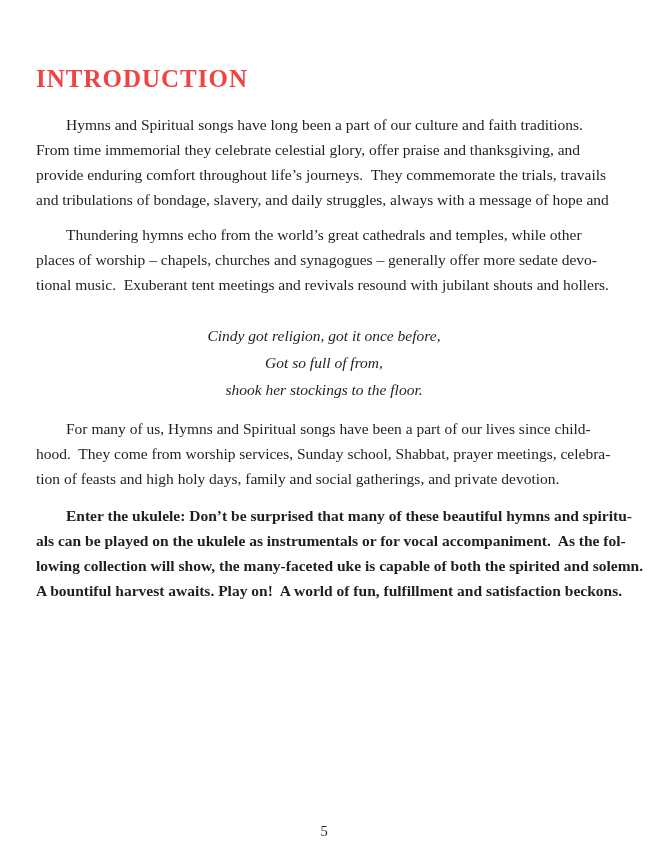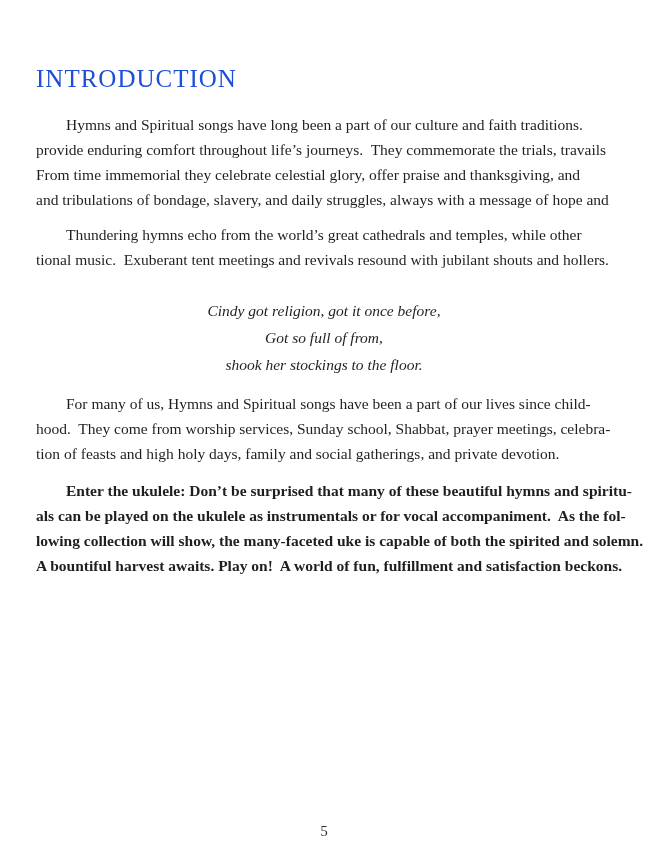--- a/index.html
+++ b/index.html
@@ -15,24 +15,24 @@
     overflow: hidden;
     font-family: "Liberation Serif", "DejaVu Serif", serif;
     color: #1f1f1f;
   }
   .content {
     padding: 66px 36px 0 36px;
   }
   .doc-title {
     margin: 0;
     font-size: 25px;
-    font-weight: normal;
+    font-weight: bold;
     line-height: 26px;
     letter-spacing: 1px;
-    color: #1d4ed8;
+    color: #ef4444;
   }
   .para {
     font-size: 15.5px;
   }
   .para .line {
     white-space: pre;
     height: 25px;
     line-height: 25px;
   }
   .para .line.first {
@@ -67,27 +67,28 @@
 </head>
 <body>
 
 <div class="page">
   <div class="content">
 
     <h1 class="doc-title">INTRODUCTION</h1>
 
     <div class="para p1">
       <div class="line first">Hymns and Spiritual songs have long been a part of our culture and faith traditions.</div>
+      <div class="line">From time immemorial they celebrate celestial glory, offer praise and thanksgiving, and</div>
       <div class="line">provide enduring comfort throughout life’s journeys.  They commemorate the trials, travails</div>
-      <div class="line">From time immemorial they celebrate celestial glory, offer praise and thanksgiving, and</div>
       <div class="line">and tribulations of bondage, slavery, and daily struggles, always with a message of hope and</div>
     </div>
 
     <div class="para p2">
       <div class="line first">Thundering hymns echo from the world’s great cathedrals and temples, while other</div>
+      <div class="line">places of worship – chapels, churches and synagogues – generally offer more sedate devo-</div>
       <div class="line">tional music.  Exuberant tent meetings and revivals resound with jubilant shouts and hollers.</div>
     </div>
 
     <div class="verse">
       <div class="line">Cindy got religion, got it once before,</div>
       <div class="line">Got so full of from,</div>
       <div class="line">shook her stockings to the floor.</div>
     </div>
 
     <div class="para p3">

